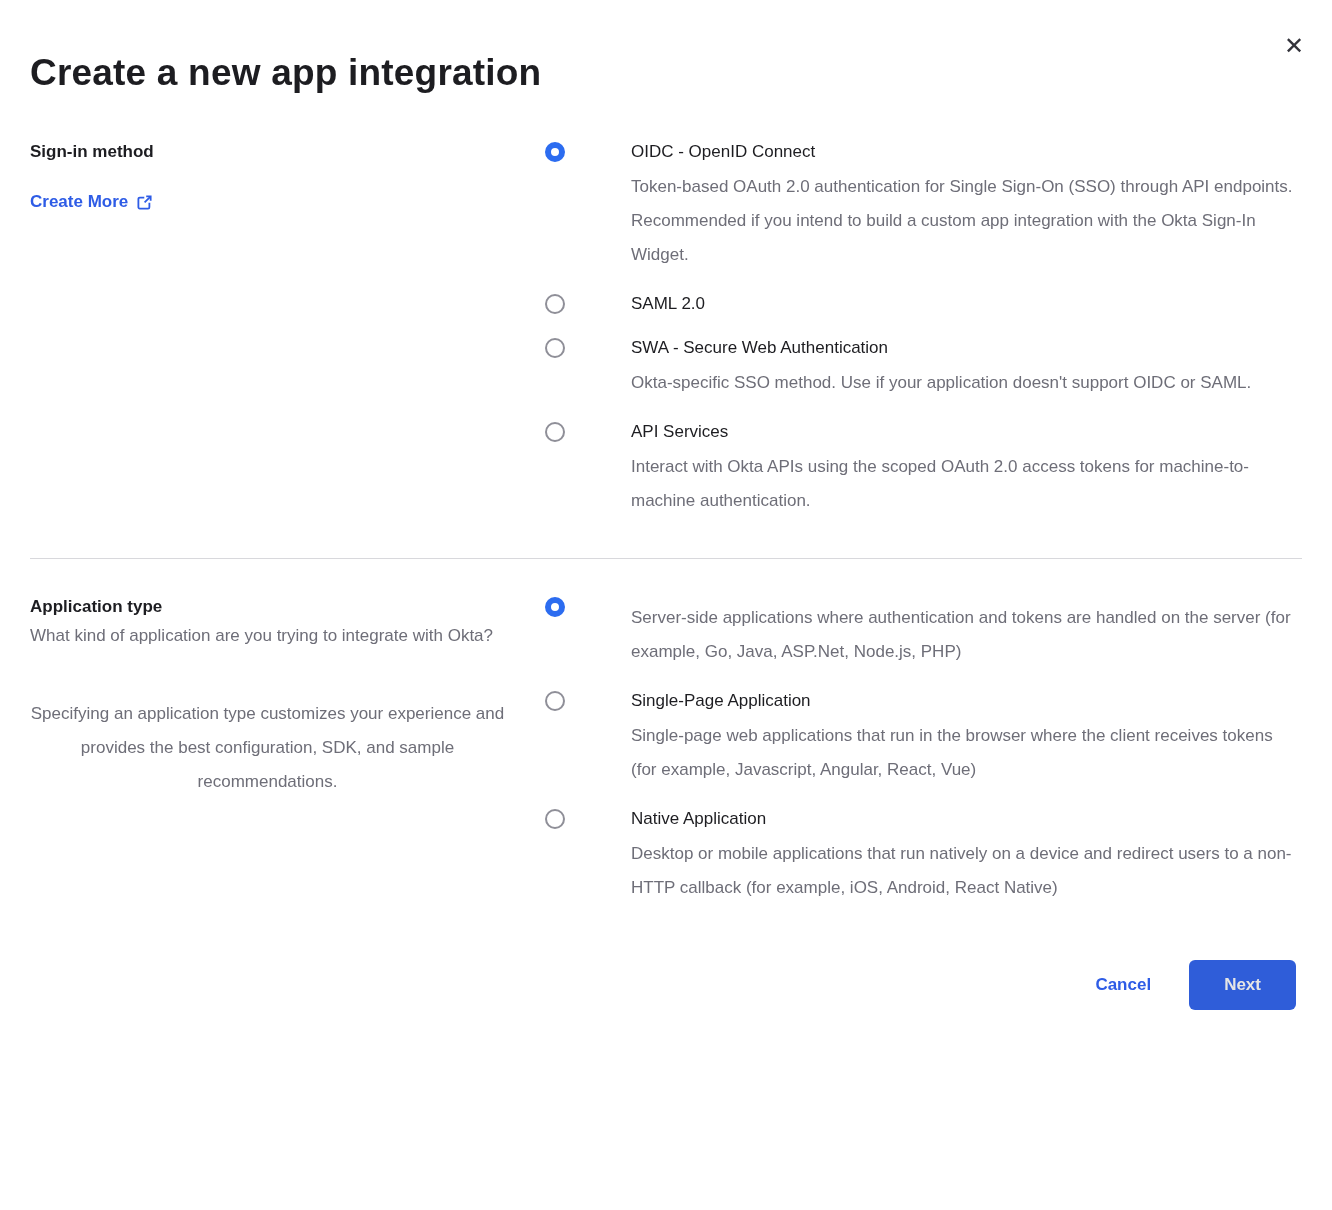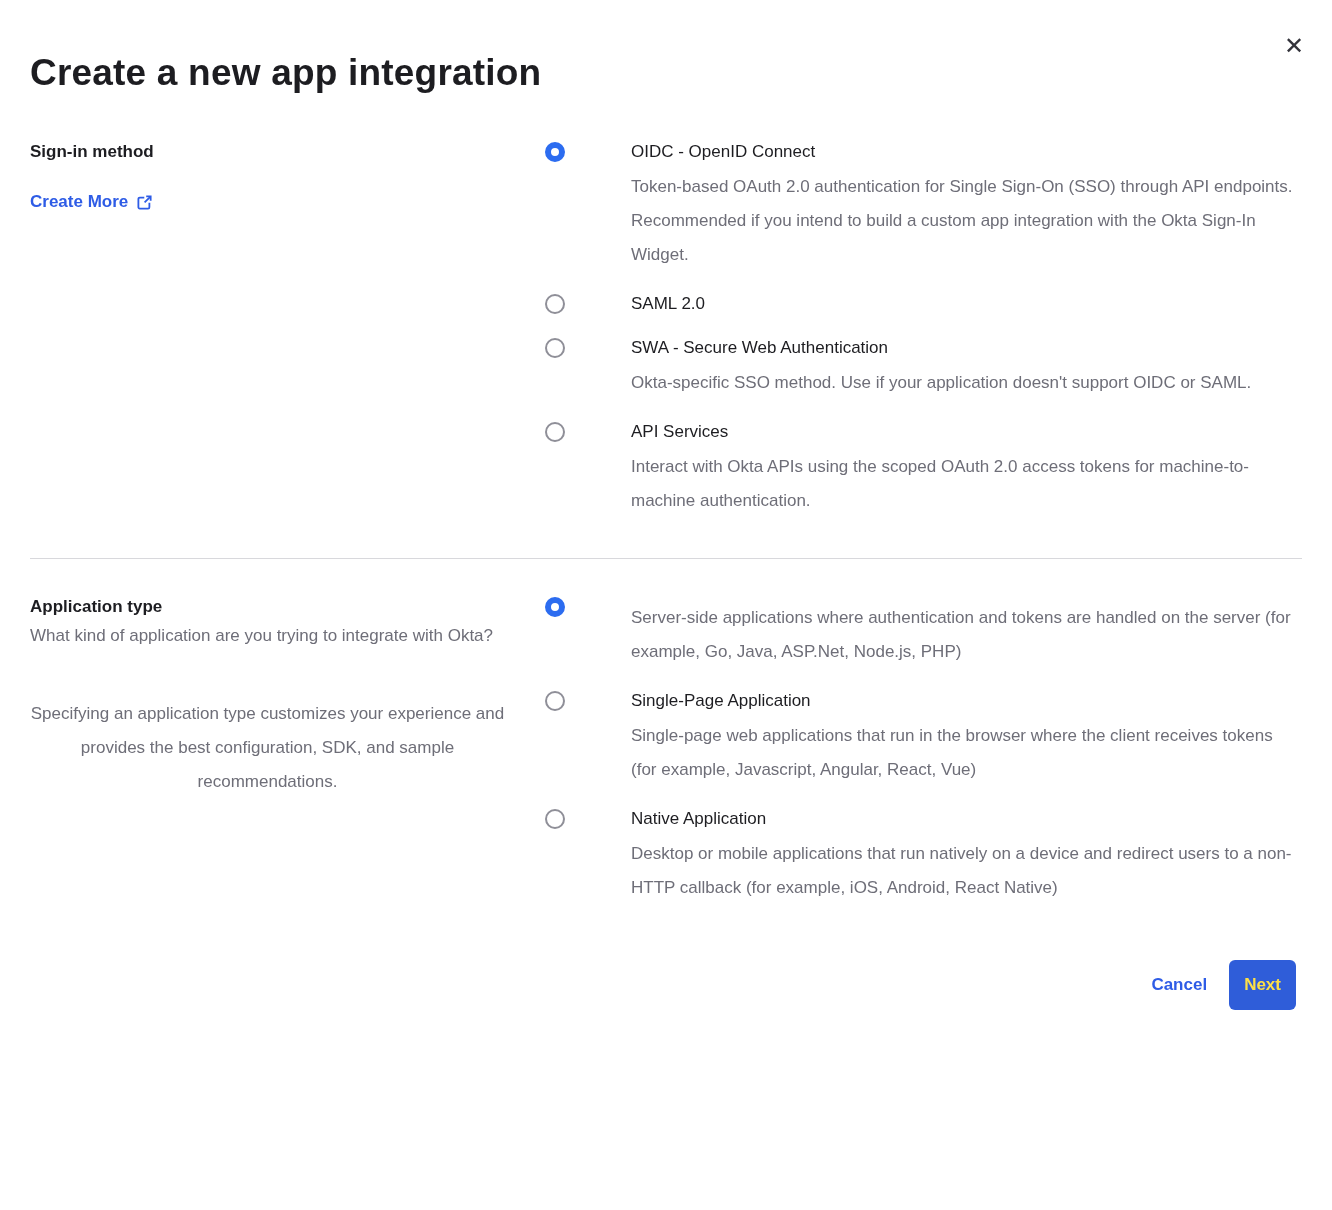--- a/index.html
+++ b/index.html
@@ -67,31 +67,31 @@
   .row-2{padding-top:36px;}
   .intro-para{
     font-size:17px;line-height:34px;color:var(--color-text_gray);
     max-width:482px;
   }
   .intro-para.p1{margin-top:0;}
   .intro-para.p2{margin-top:44px;text-align:center;}
 
   .footer{
     display:flex;justify-content:flex-end;
-    gap:22px;margin-top:55px;padding-right:6px;
+    gap:38px;margin-top:55px;padding-right:6px;
   }
   .cancel-link{
     font-size:17px;font-weight:bold;color:var(--color-link_blue);
     background:none;border:none;cursor:pointer;
     font-family:"Liberation Sans", sans-serif;
   }
   .next-btn{
-    background:var(--color-button_blue);color:#fde047;
+    background:var(--color-button_blue);color:#e5e5e5;
     font-size:17px;font-weight:bold;border:none;border-radius:6px;
-    padding:15px 15px;cursor:pointer;
+    padding:15px 35px;cursor:pointer;
     font-family:"Liberation Sans", sans-serif;
   }
 </style>
 </head>
 <body>
 
 <div class="modal">
 
   <button class="close-btn">✕</button>
 

